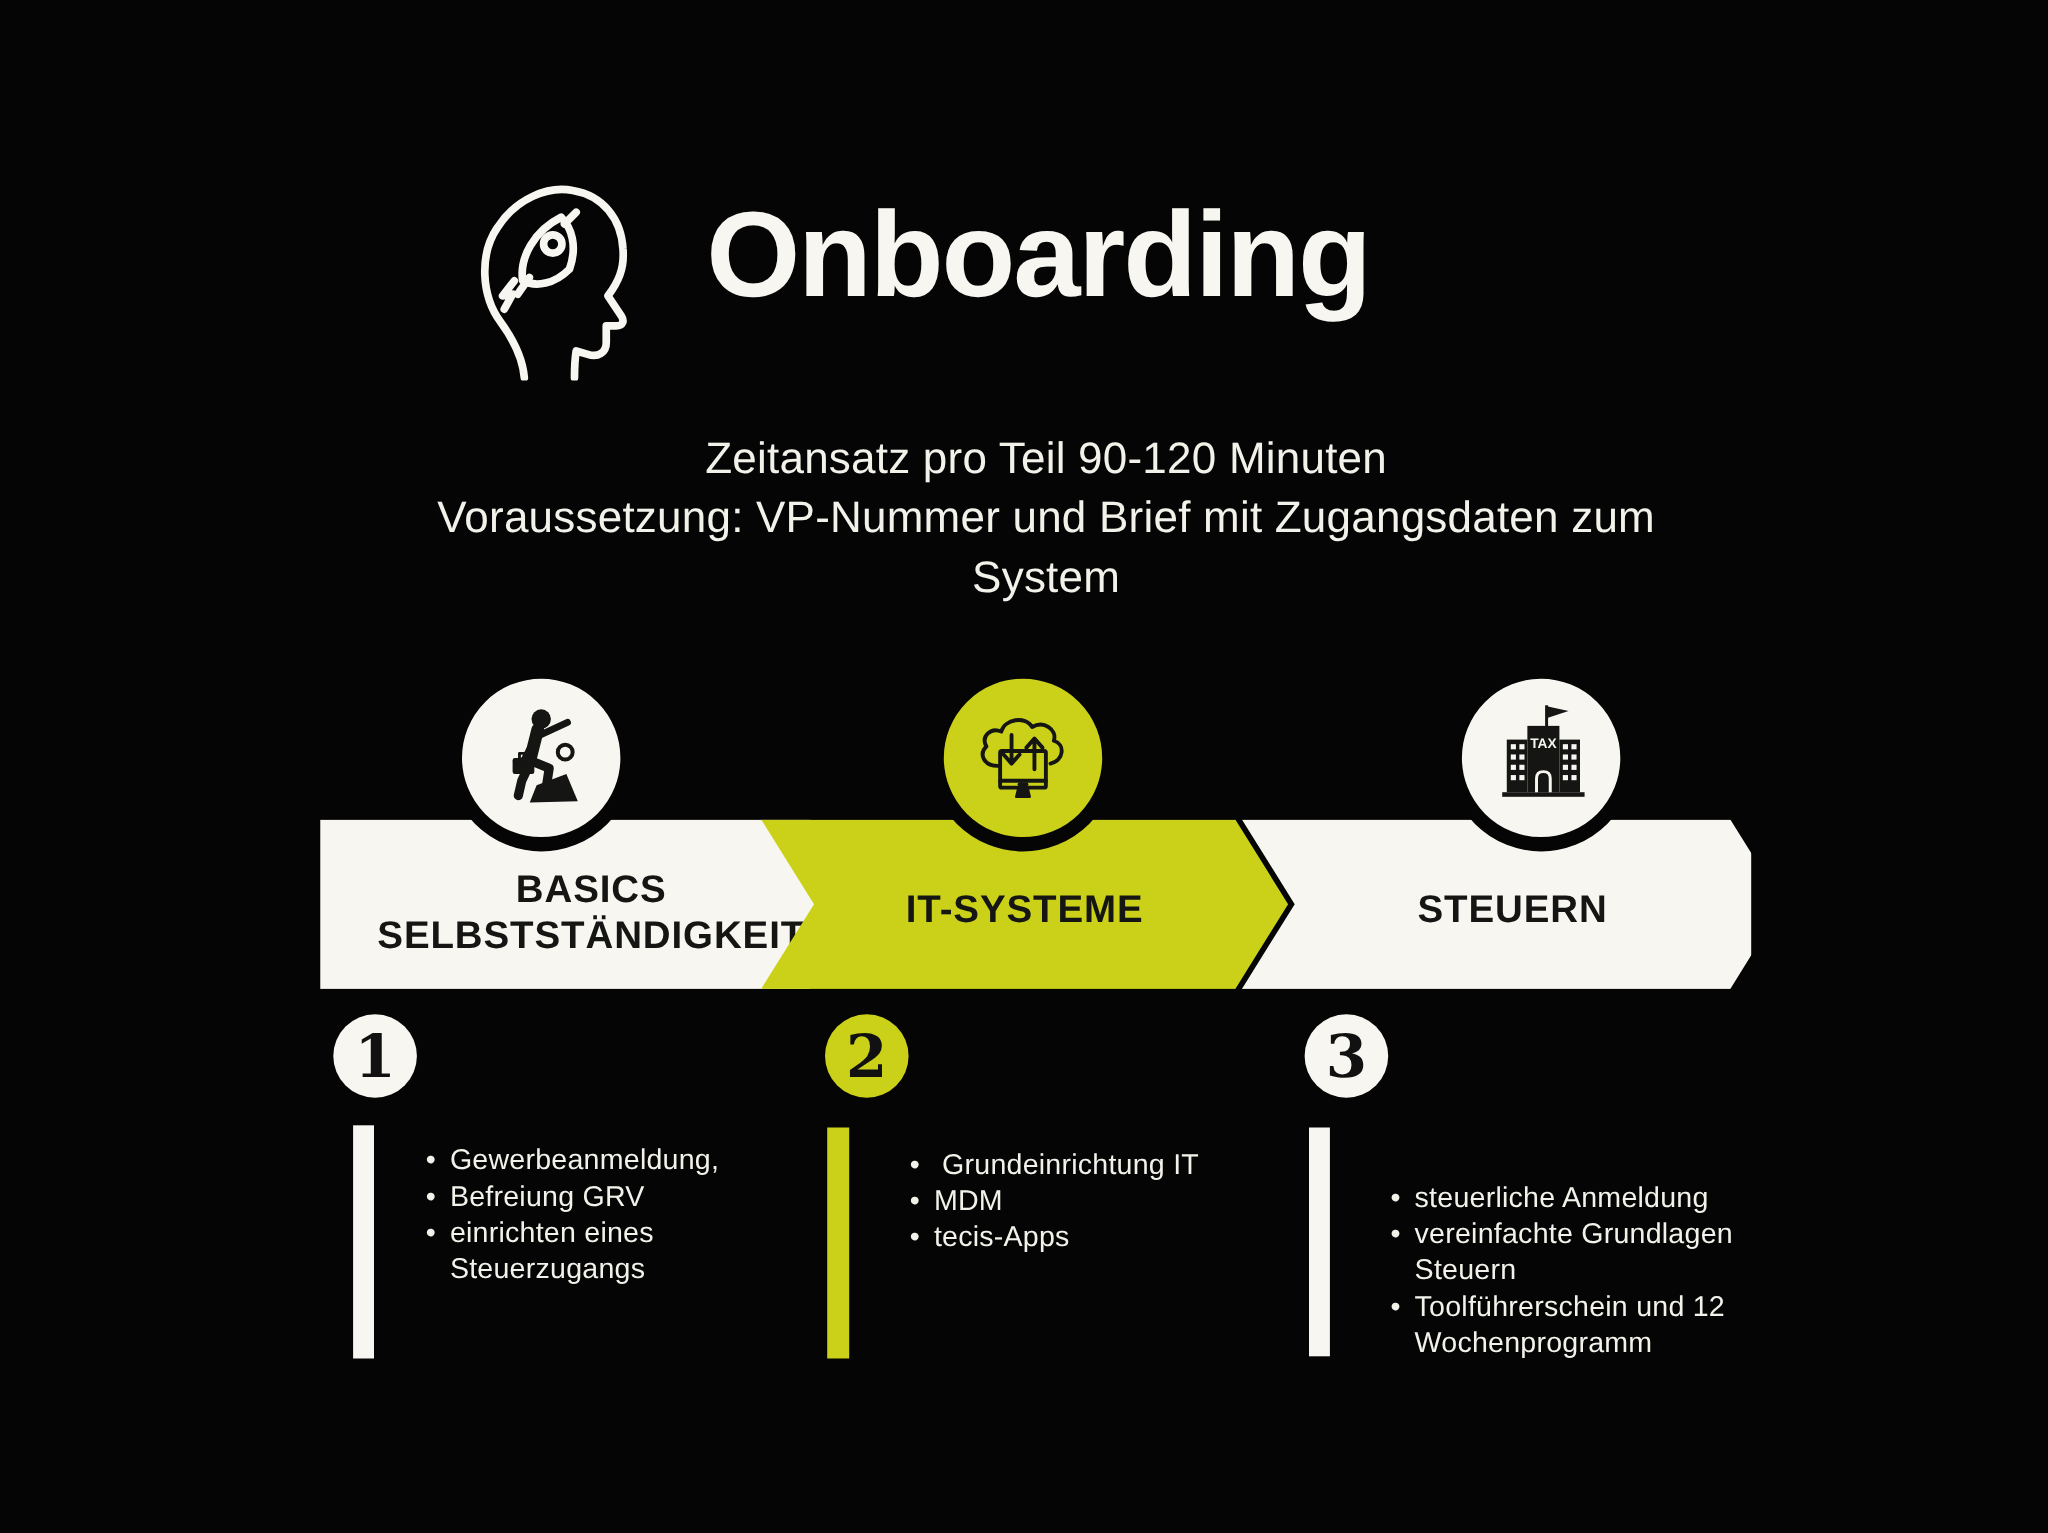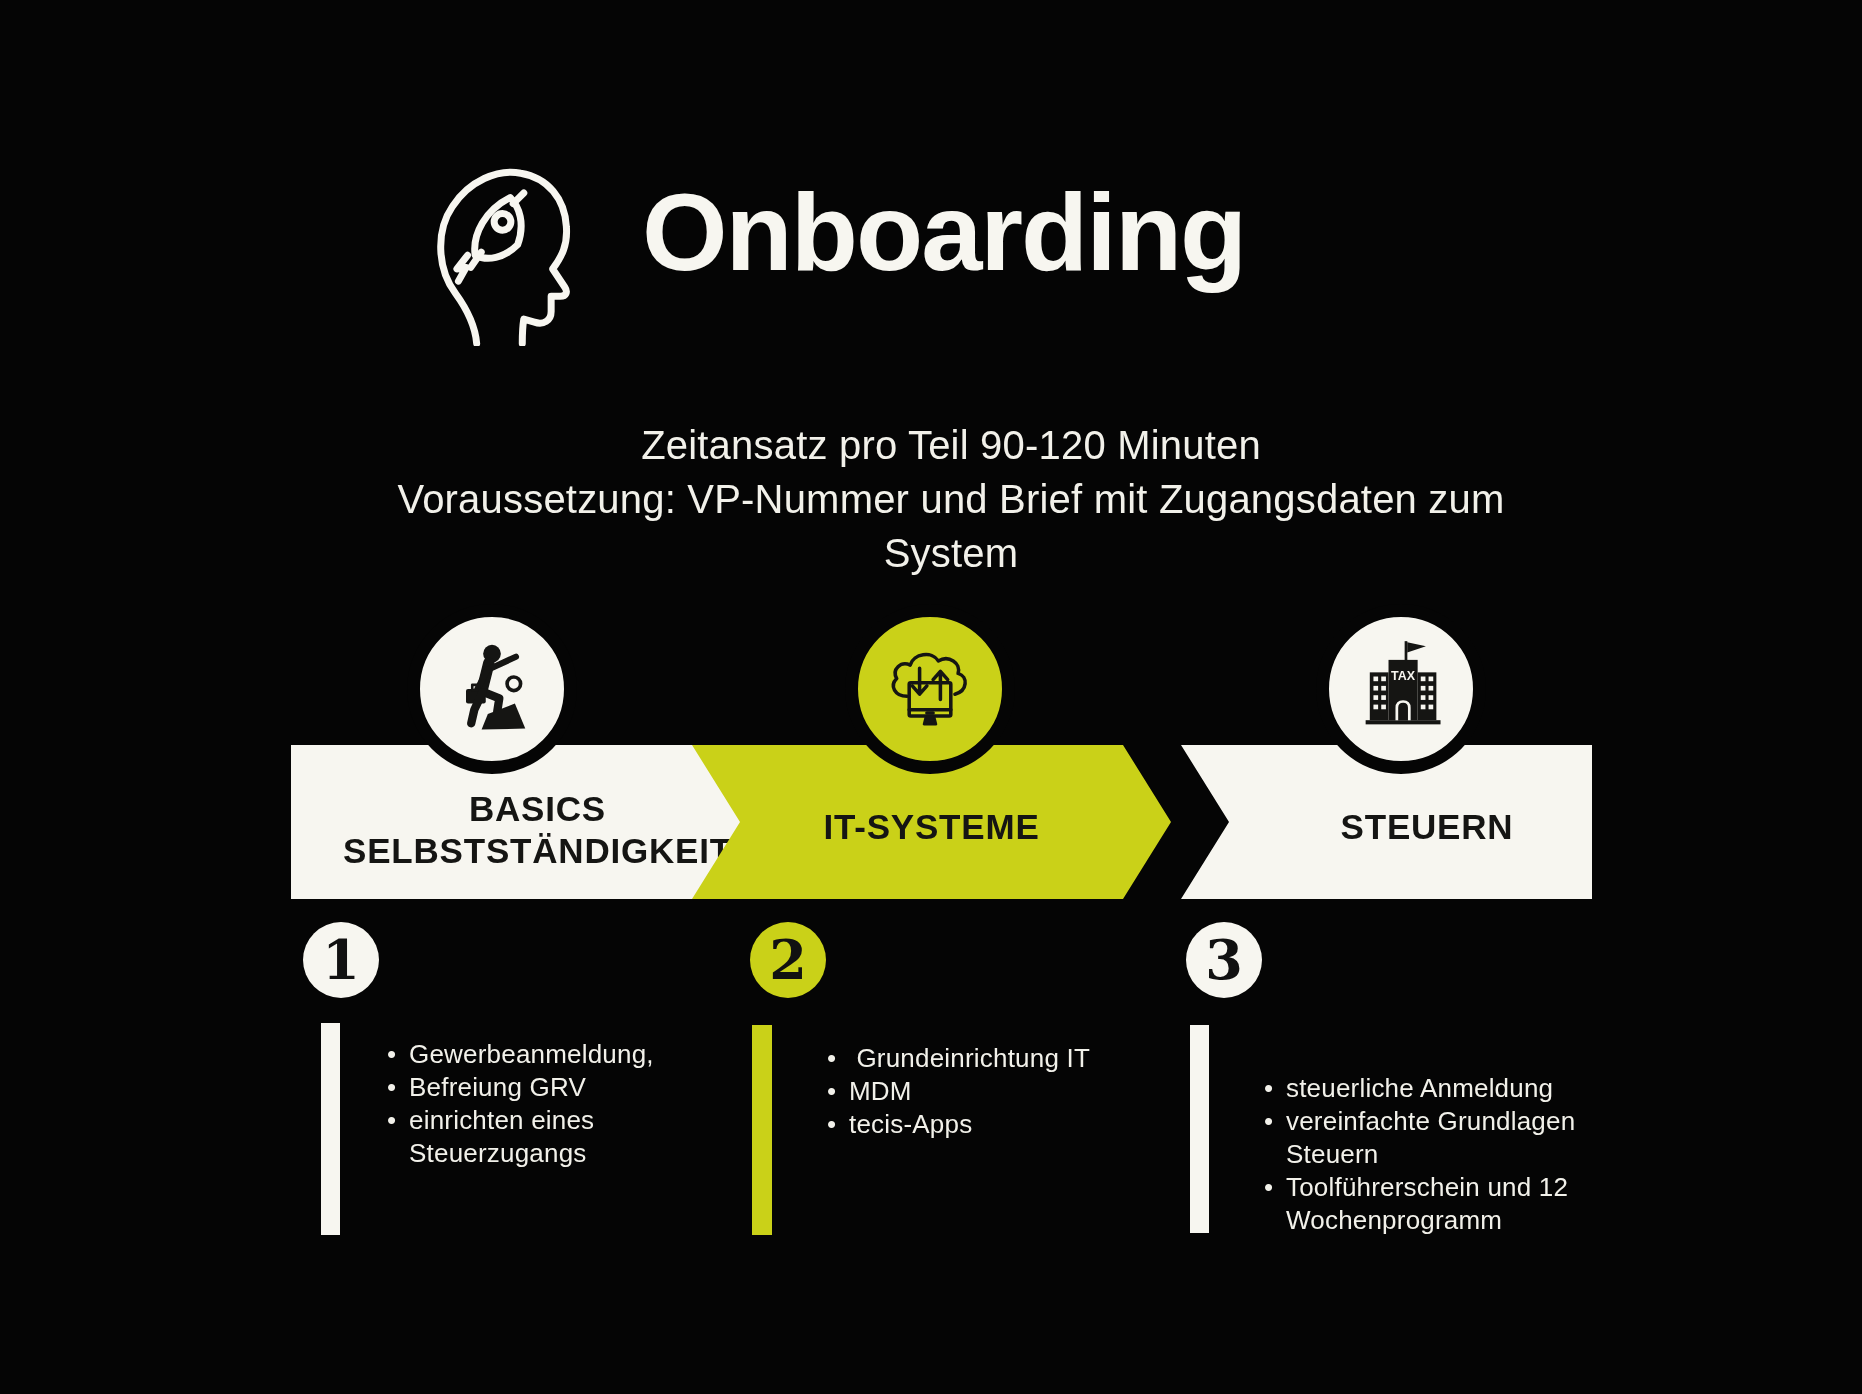--- a/index.html
+++ b/index.html
@@ -14,30 +14,30 @@
     overflow:hidden;font-family:"Liberation Sans",sans-serif;
   }
   
   #head-icon{position:absolute;left:425px;top:158px;width:152px;height:192px;}
   #title{
     position:absolute;left:642px;top:176px;width:660px;
     font-size:110px;font-weight:700;letter-spacing:-2px;color:var(--offwhite);
     line-height:112px;white-space:nowrap;
   }
   #subtitle{
-    position:absolute;left:331px;top:418px;width:1240px;text-align:center;
+    position:absolute;left:331px;top:390px;width:1240px;text-align:center;
     color:#f2f1ea;font-size:40px;font-weight:300;line-height:54px;letter-spacing:0.2px;
   }
   
   .seg{position:absolute;top:745px;height:154px;display:flex;align-items:center;justify-content:center;}
   #seg-1{left:247px;width:493px;background:var(--offwhite);
     clip-path:polygon(0 0,calc(100% - 48px) 0,100% 50%,calc(100% - 48px) 100%,0 100%);margin-left:44px;}
   #seg-2{left:692px;width:479px;background:var(--accent);
     clip-path:polygon(0 0,calc(100% - 48px) 0,100% 50%,calc(100% - 48px) 100%,0 100%,48px 50%);}
-  #seg-3{left:1181px;width:492px;background:var(--offwhite);
+  #seg-3{left:1129px;width:492px;background:var(--offwhite);
     clip-path:polygon(0 0,calc(100% - 48px) 0,100% 50%,calc(100% - 48px) 100%,0 100%,48px 50%);}
   .seg-label{
     text-align:center;color:var(--ink);font-weight:700;font-size:35px;
     letter-spacing:0.8px;line-height:42px;padding-top:16px;
   }
   .seg-label.single{padding-top:10px;}
   
   .step-circle{
     position:absolute;top:604px;width:144px;height:144px;border-radius:50%;
     border:13px solid var(--bg);display:flex;align-items:center;justify-content:center;z-index:5;

